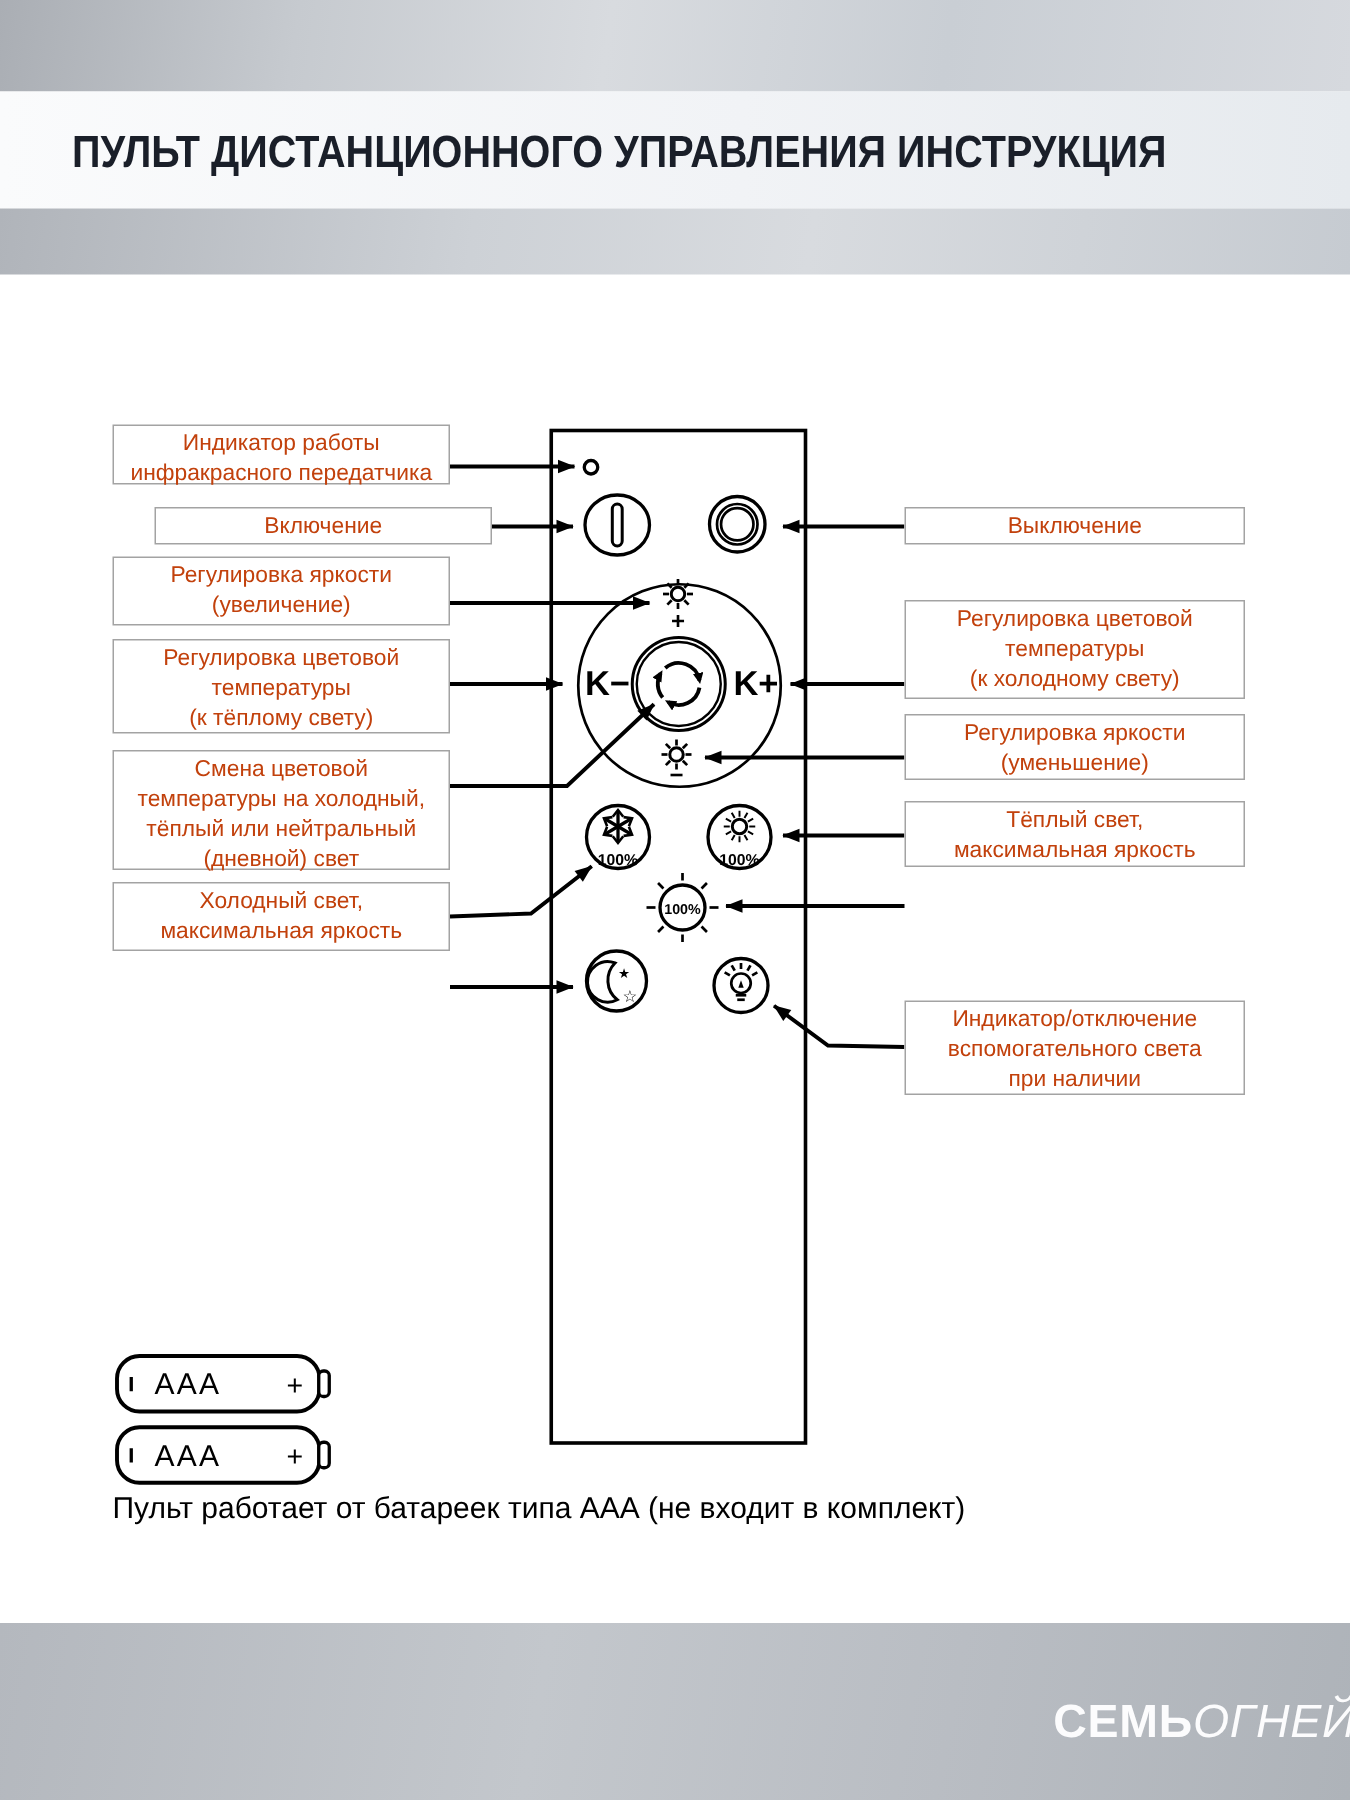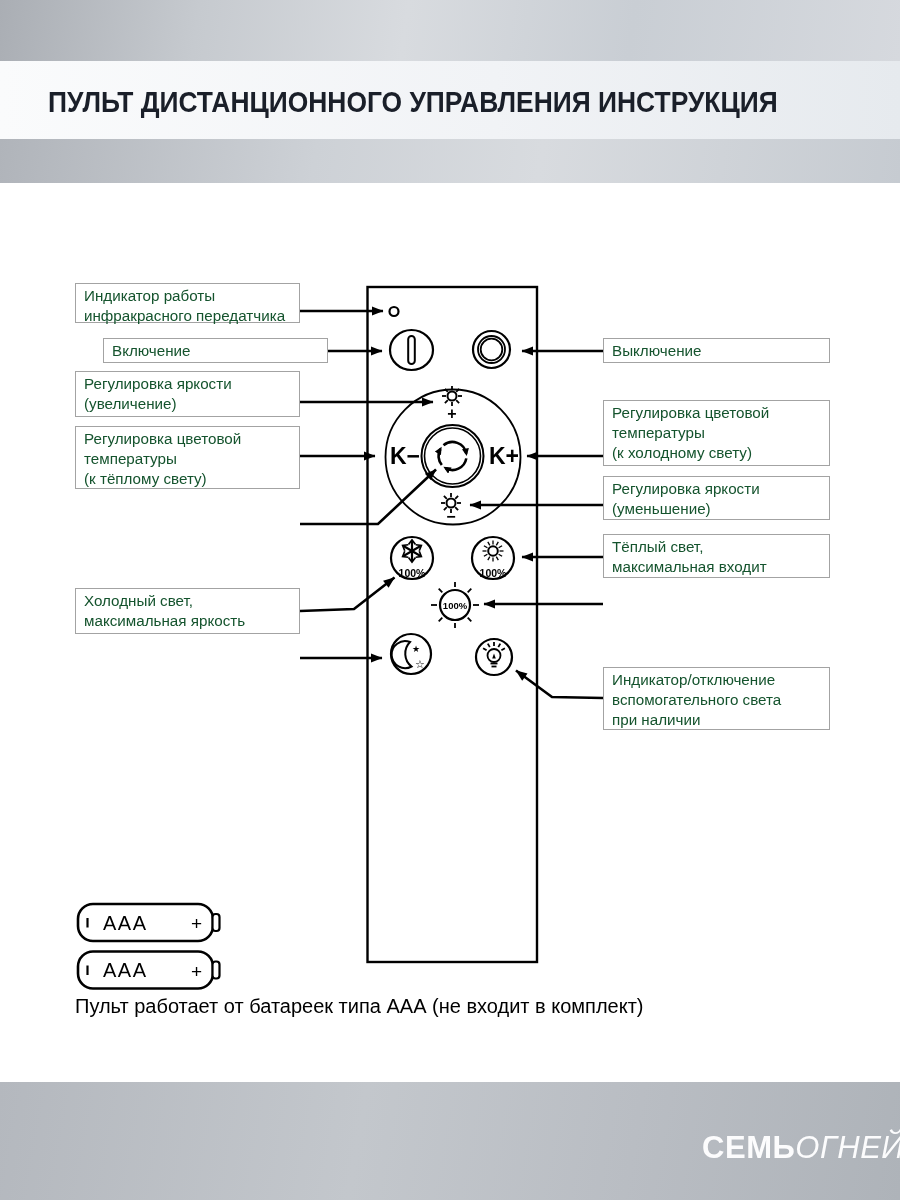--- a/index.html
+++ b/index.html
@@ -11,21 +11,21 @@
     background:linear-gradient(98deg,#aaaeb4 0%,#c6cacf 22%,#d8dbdf 45%,#c9ced4 70%,#d6d9de 100%);}
   .band-title{top:61px;height:78px;
     background:linear-gradient(90deg,#fafbfc 0%,#f1f3f6 55%,#e6eaee 100%);}
   .band-bottom{top:139px;height:44px;
     background:linear-gradient(98deg,#b0b4ba 0%,#cdd1d6 35%,#d8dbdf 60%,#c6cbd1 100%);}
   .title{position:absolute;left:48px;top:87px;font-size:30px;line-height:30px;font-weight:700;
          color:#1a1f29;white-space:nowrap;letter-spacing:0;
          transform:scaleX(0.88);transform-origin:left center;}
   
   .lbox{position:absolute;box-sizing:border-box;background:#fff;border:1px solid #a3a3a3;
-        font-size:15.2px;line-height:20px;color:#14532d;padding:2px 8px;white-space:pre-line;}
+        font-size:15.2px;line-height:20px;color:#c2410c;padding:2px 8px;white-space:pre-line;text-align:center;}
   .lcol{left:75px;width:225px;}
   .rcol{left:603px;width:227px;}
   
   .diagram{position:absolute;left:0;top:0;width:900px;height:1200px;}
   .diagram text{font-family:"Liberation Sans", sans-serif;fill:#000;}
   .ktext{font-family:"Liberation Serif", serif;font-weight:700;font-size:23px;}
   .pct{font-weight:700;font-size:10.5px;}
   .pm{font-weight:700;font-size:16px;}
   .batt-label{font-size:20px;letter-spacing:1.5px;}
   .batt-plus{font-size:19px;}
@@ -225,31 +225,35 @@
   </svg>
 
   <div class="lbox lcol" style="top:283px;height:40px;">Индикатор работы
 инфракрасного передатчика</div>
   <div class="lbox lcol" style="top:338px;height:25px;margin-left:28px;">Включение</div>
   <div class="lbox lcol" style="top:371px;height:46px;">Регулировка яркости
 (увеличение)</div>
   <div class="lbox lcol" style="top:426px;height:63px;">Регулировка цветовой
 температуры
 (к тёплому свету)</div>
+  <div class="lbox lcol" style="top:500px;height:80px;">Смена цветовой
+температуры на холодный,
+тёплый или нейтральный
+(дневной) свет</div>
   <div class="lbox lcol" style="top:588px;height:46px;">Холодный свет,
 максимальная яркость</div>
 
   <div class="lbox rcol" style="top:338px;height:25px;">Выключение</div>
   <div class="lbox rcol" style="top:400px;height:66px;">Регулировка цветовой
 температуры
 (к холодному свету)</div>
   <div class="lbox rcol" style="top:476px;height:44px;">Регулировка яркости
 (уменьшение)</div>
   <div class="lbox rcol" style="top:534px;height:44px;">Тёплый свет,
-максимальная входит</div>
+максимальная яркость</div>
   <div class="lbox rcol" style="top:667px;height:63px;">Индикатор/отключение
 вспомогательного света
 при наличии</div>
 
   <div class="batt-note">Пульт работает от батареек типа ААА (не входит в комплект)</div>
 
   <div class="footer-band"></div>
   <div class="brand"><span class="b">СЕМЬ</span><span class="l">ОГНЕЙ</span></div>
 
 </div>

